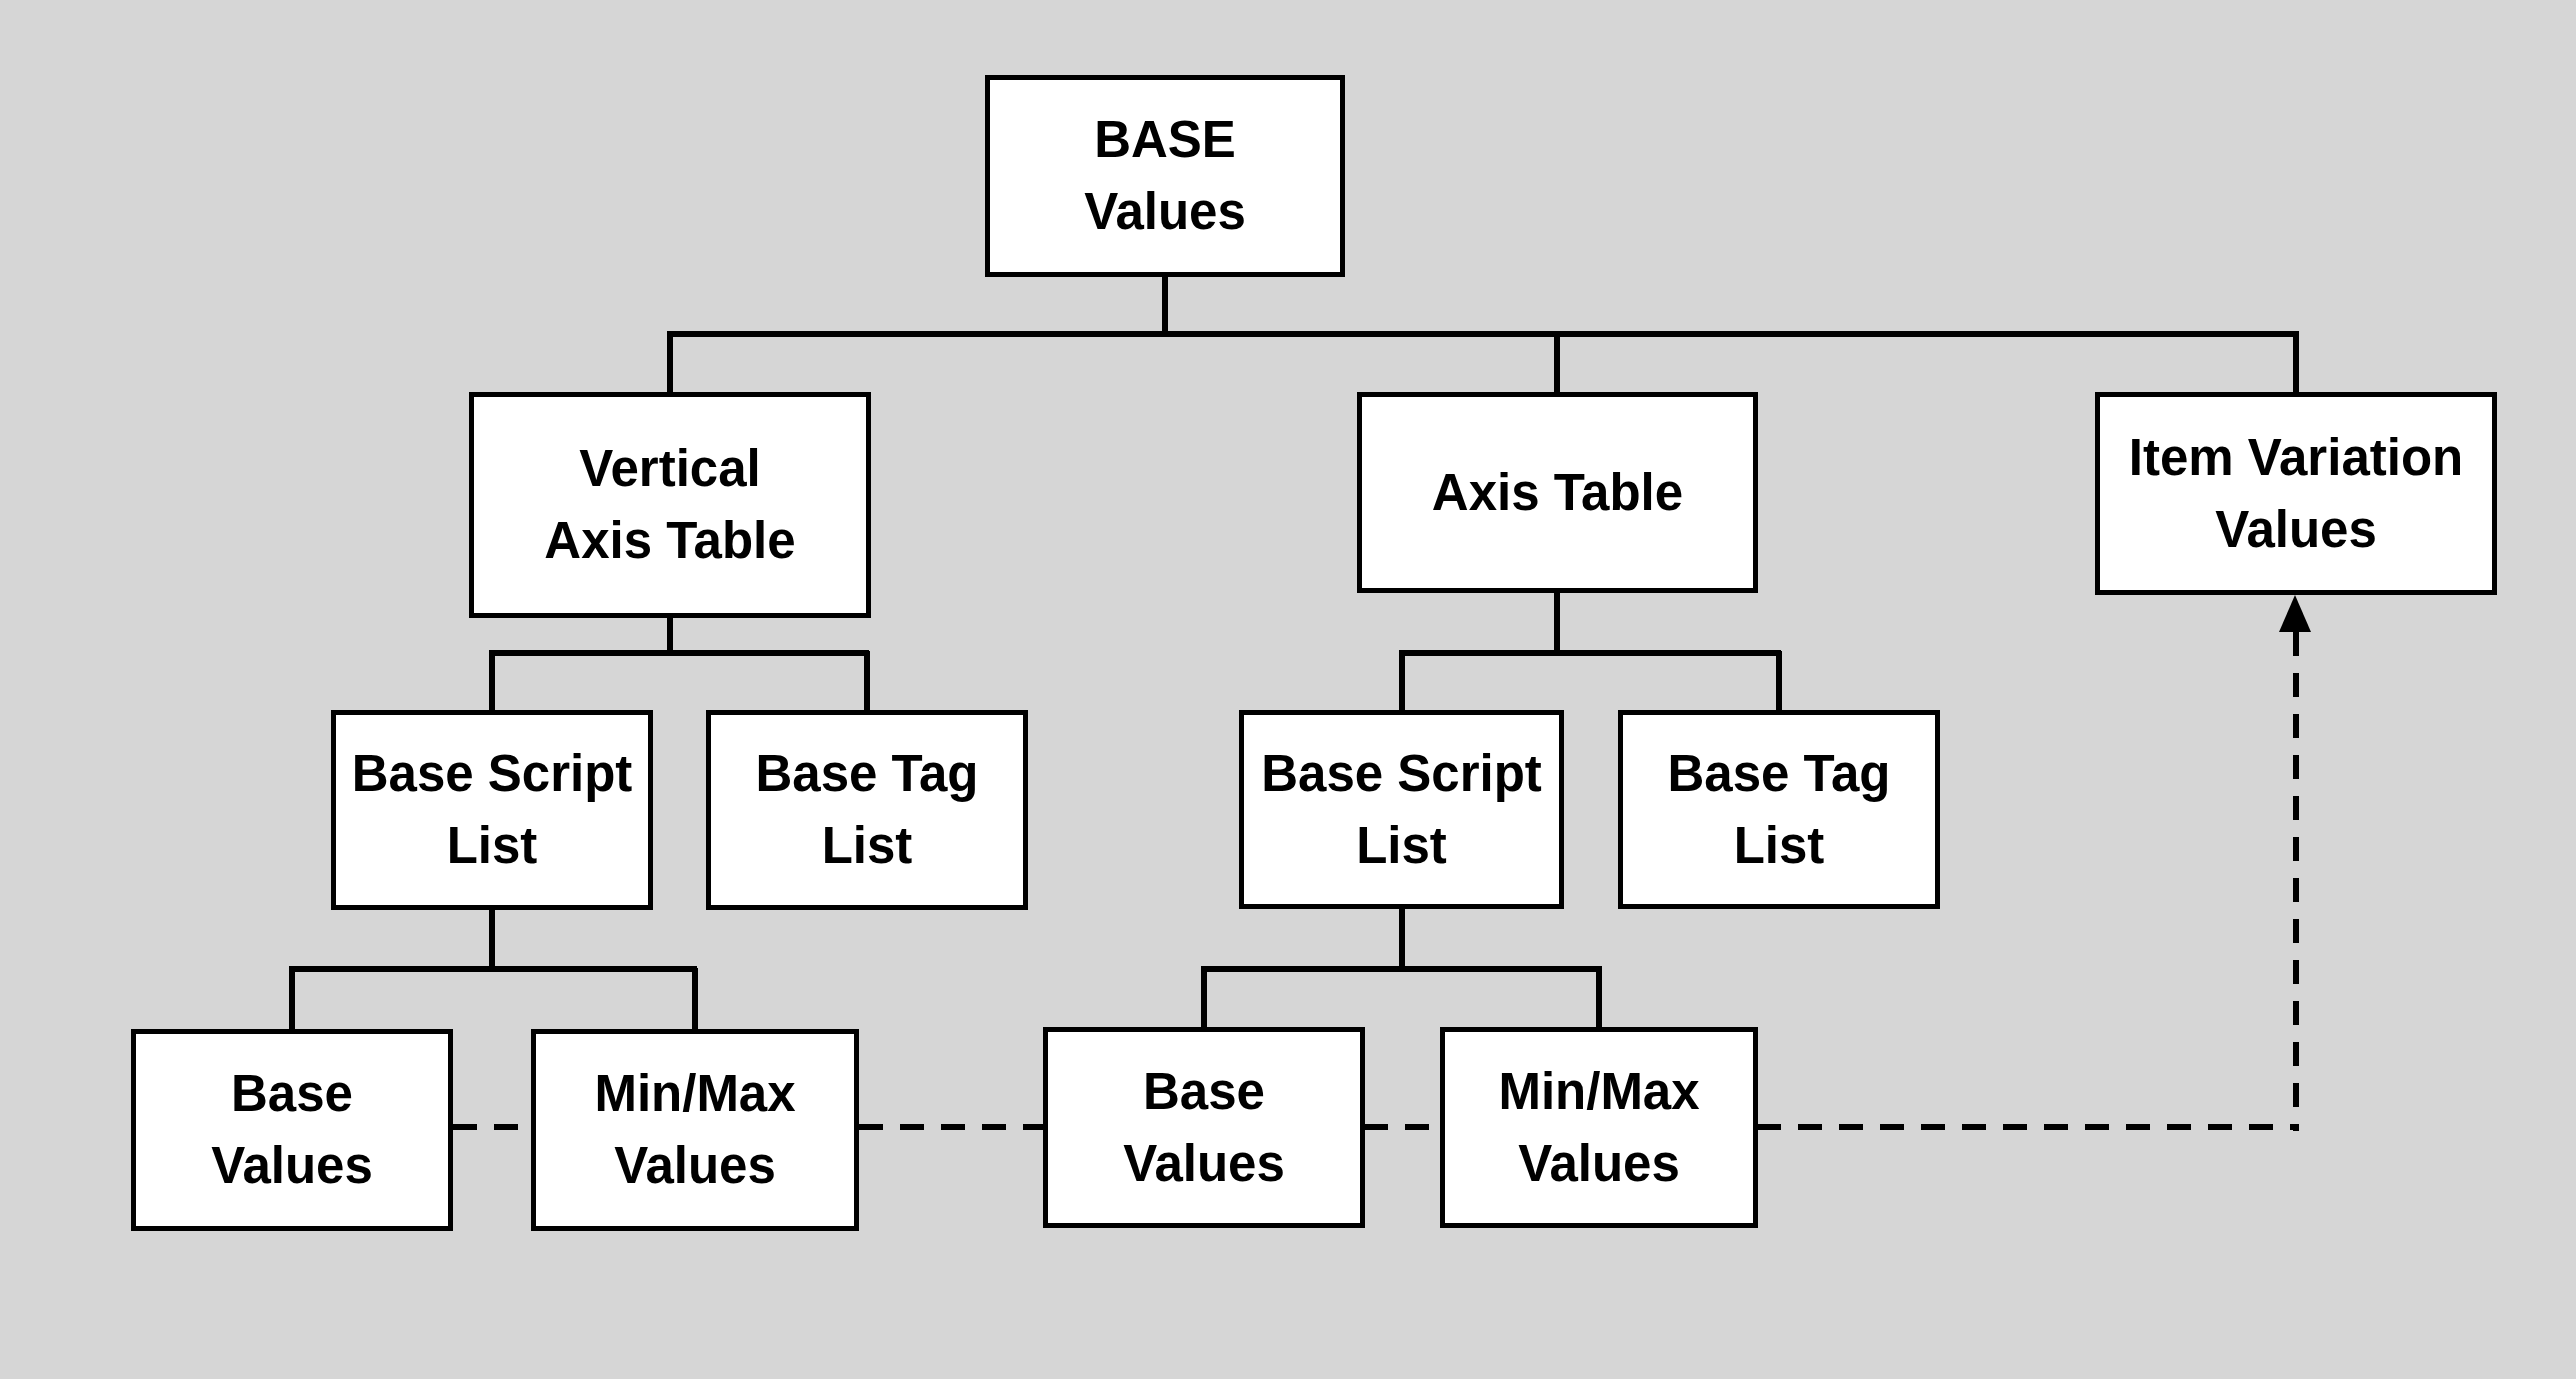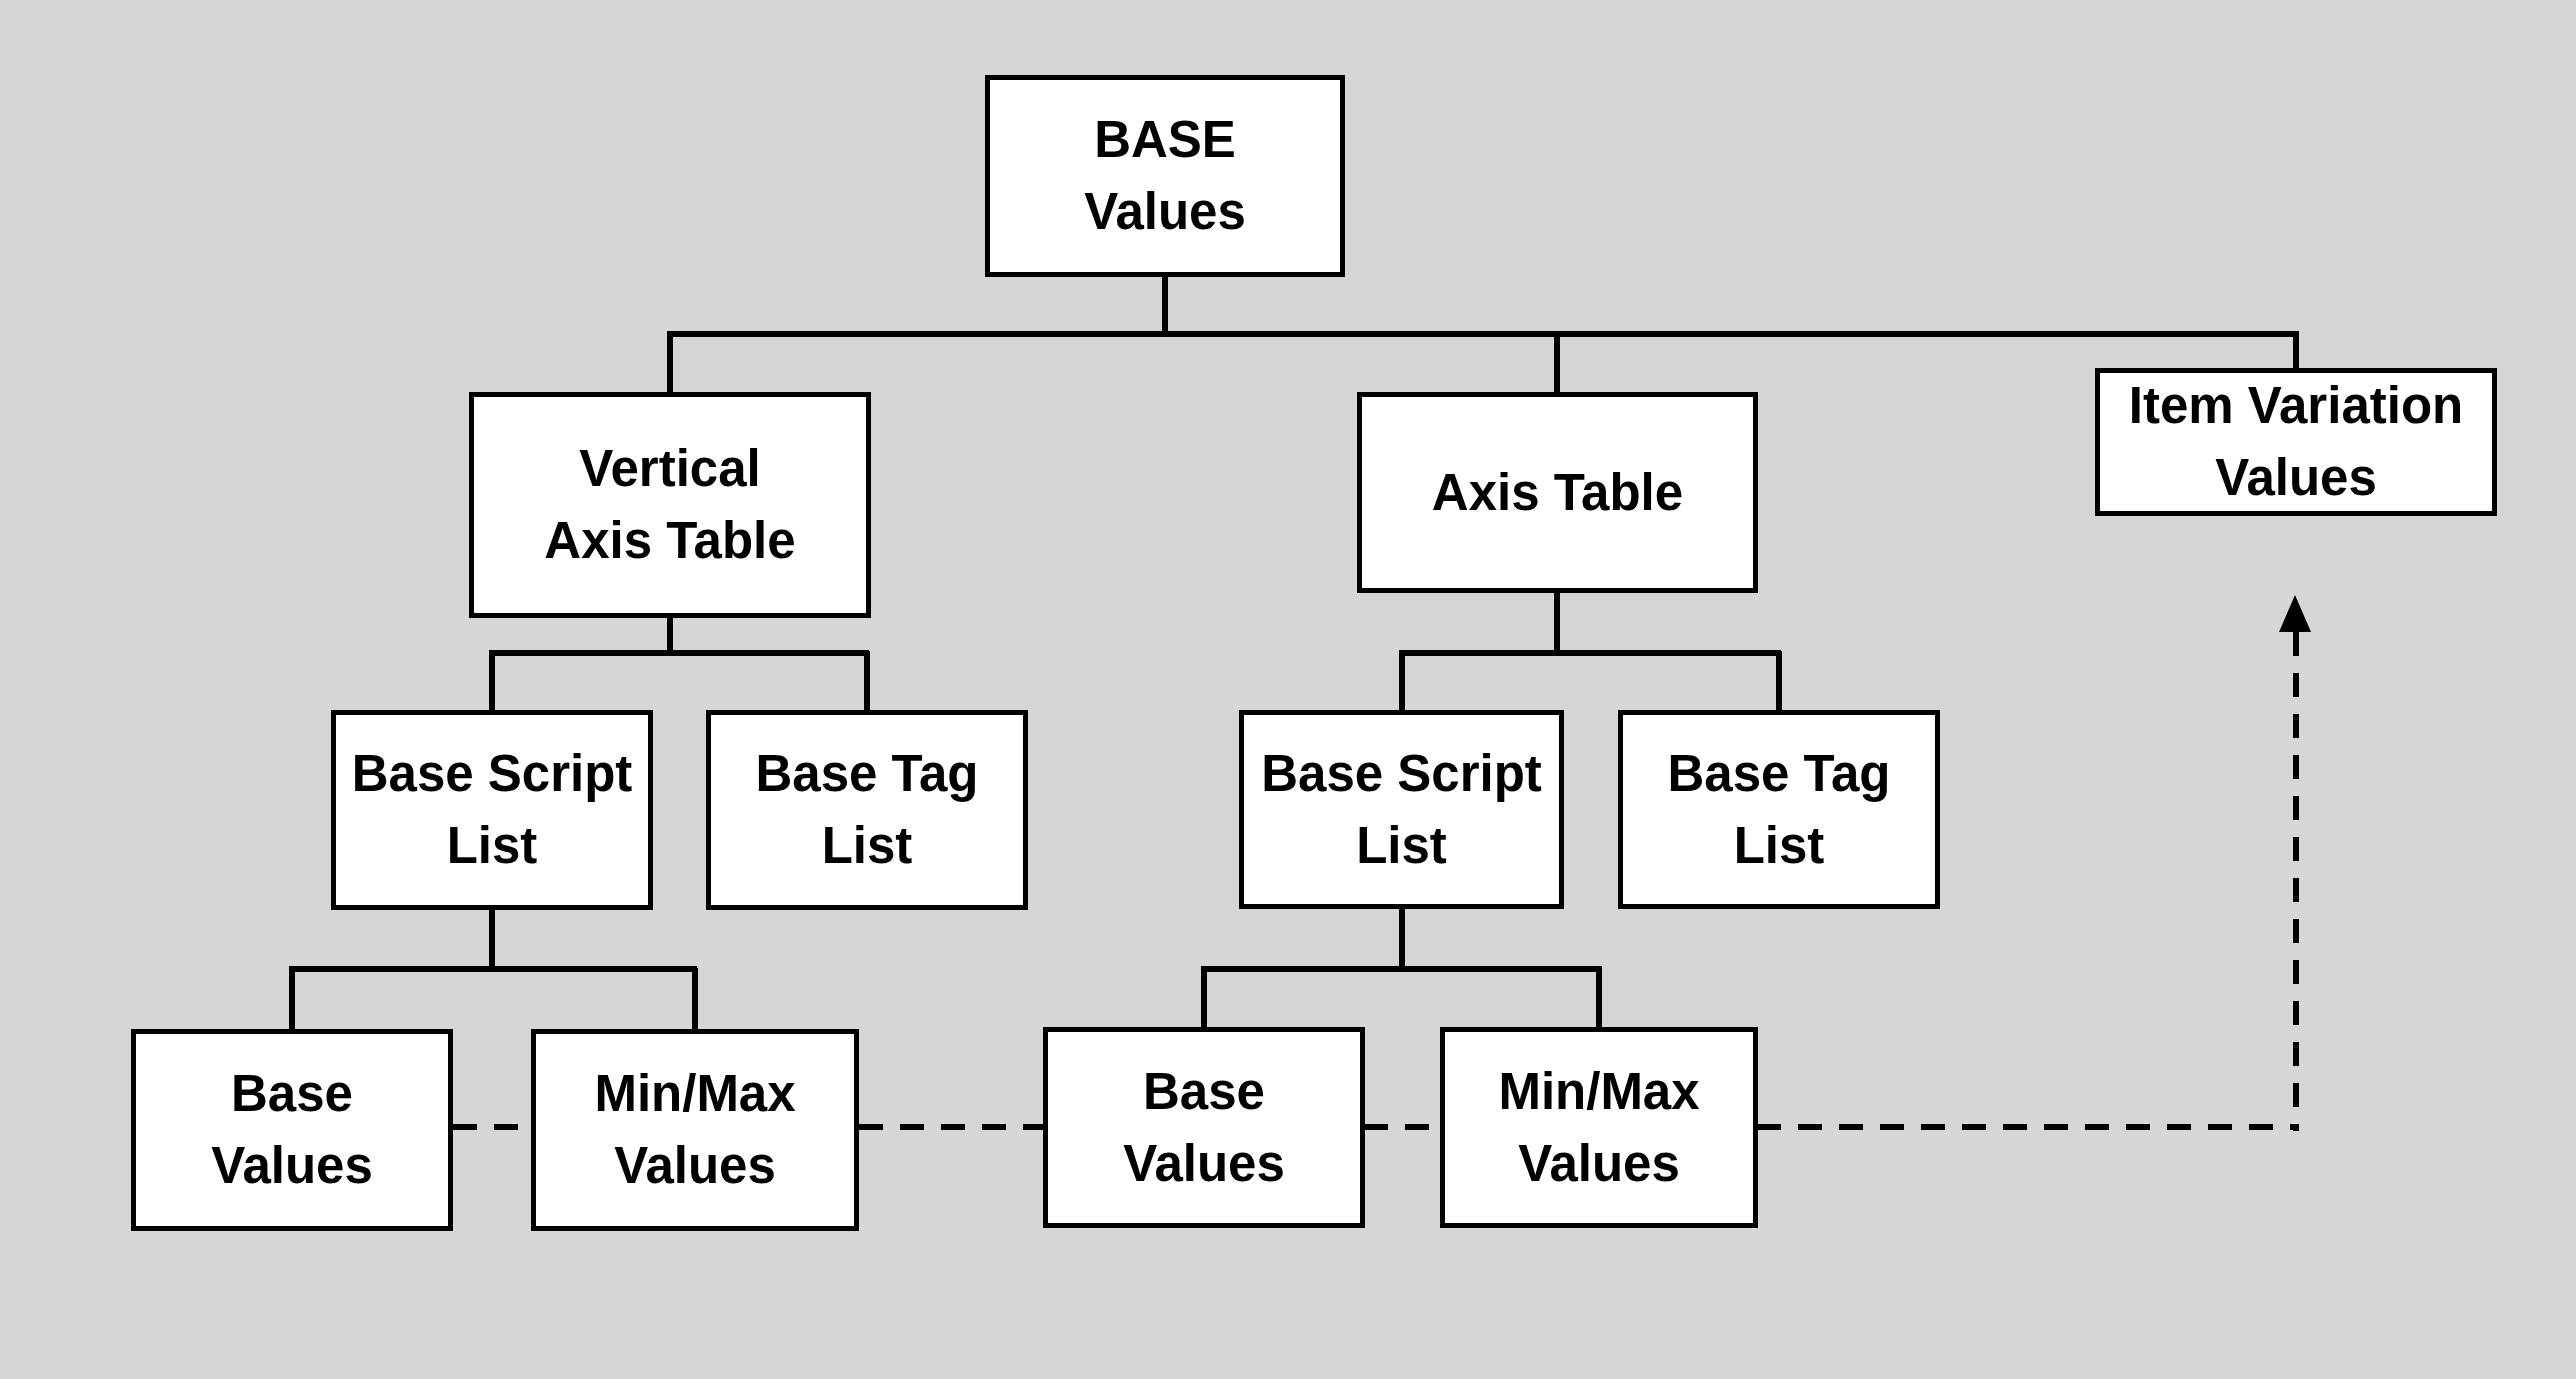--- a/index.html
+++ b/index.html
@@ -93,21 +93,21 @@
 
   <div class="node" style="left:469px;top:392px;width:402px;height:226px">
     <div>Vertical</div>
     <div>Axis Table</div>
   </div>
 
   <div class="node" style="left:1357px;top:392px;width:401px;height:201px">
     <div>Axis Table</div>
   </div>
 
-  <div class="node" style="left:2095px;top:368px;width:402px;height:148px">
+  <div class="node" style="left:2095px;top:392px;width:402px;height:203px">
     <div>Item Variation</div>
     <div>Values</div>
   </div>
 
   <div class="node" style="left:331px;top:710px;width:322px;height:200px">
     <div>Base Script</div>
     <div>List</div>
   </div>
 
   <div class="node" style="left:706px;top:710px;width:322px;height:200px">

